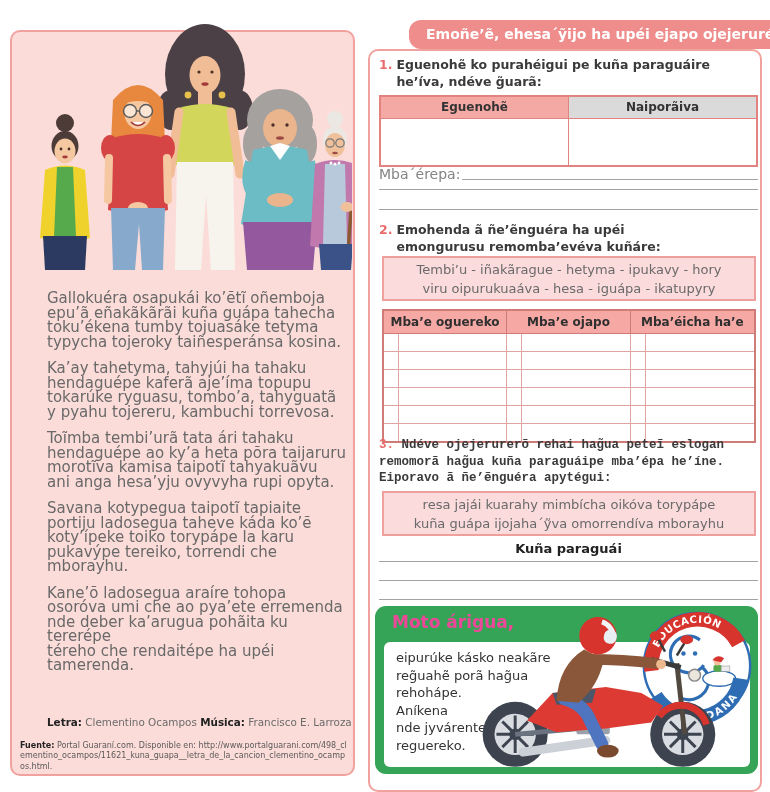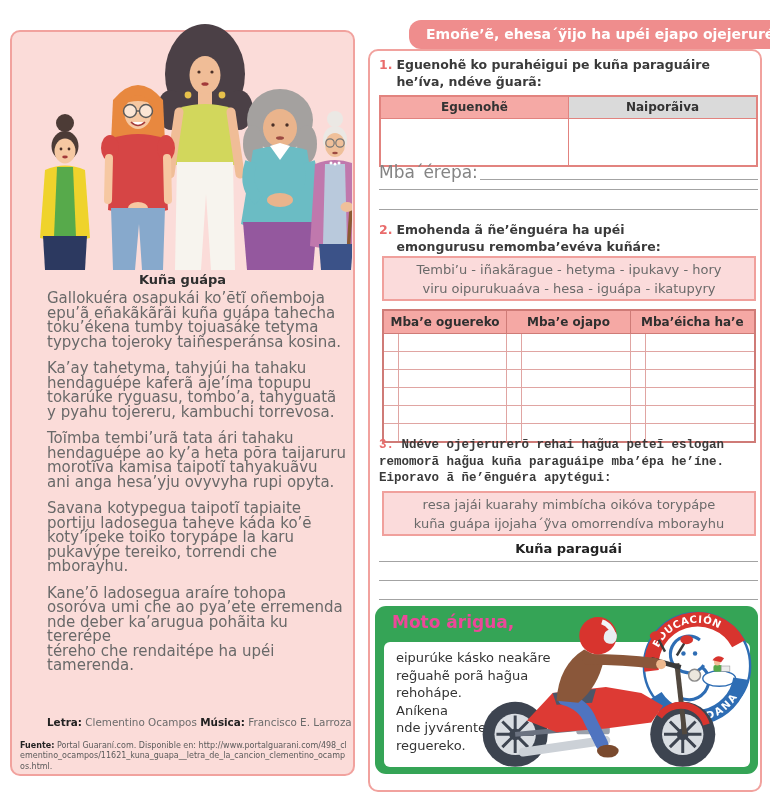--- a/index.html
+++ b/index.html
@@ -36,21 +36,21 @@
     border:2px solid #e2837f;box-sizing:border-box;}
   .q1-head{display:flex;height:21px;border-bottom:1.5px solid #e2837f;}
   .q1-head .hcell{flex:1;text-align:center;font-size:12px;font-weight:bold;color:#333;
     line-height:21px;}
   .q1-head .good{background:#f5a9a5;border-right:1.5px solid #e2837f;}
   .q1-head .bad{background:#dadada;}
   .q1-body{display:flex;height:47px;}
   .q1-body .bcell{flex:1;}
   .q1-body .bcell:first-child{border-right:1.5px solid #e2837f;}
   .why-row{position:absolute;left:379px;top:166px;width:379px;display:flex;align-items:flex-end;
-    font-size:17px;color:#848484;height:16px;}
+    font-size:14px;color:#848484;height:16px;}
   .why-line{flex:1;border-bottom:1px solid #a3a3a3;margin-bottom:2px;margin-left:2px;}
   .wline{position:absolute;border-bottom:1px solid #a3a3a3;height:0;}
   
   .wordbox{position:absolute;left:382px;width:374px;height:45px;background:#fbdbdb;
     border:2px solid #f0a09c;box-sizing:border-box;text-align:center;font-size:13px;
     color:#6a6a6a;line-height:19px;padding-top:2px;}
   
   .q2-table{position:absolute;left:382px;top:309px;width:374px;border-collapse:collapse;border-radius:8px;}
   .q2-table th{background:#f5a8a4;border:1.5px solid #cf7b77;font-size:12px;color:#2f2f2f;
     height:20px;font-weight:bold;}
@@ -153,21 +153,20 @@
       <path d="M312,152 L332,152 L334,232 L310,232 Z" fill="#b9c9dc"></path>
       <circle cx="318" cy="151" r="1.5" fill="#fff"></circle>
         <circle cx="322" cy="152" r="1.5" fill="#fff"></circle>
         <circle cx="326" cy="151" r="1.5" fill="#fff"></circle>
       <path d="M338,196 L334,258" stroke="#8a5a32" stroke-width="3.5"></path>
       <ellipse cx="334" cy="195" rx="6.5" ry="5" fill="#efc09a"></ellipse>
       <path d="M306,232 L340,232 L338,258 L308,258 Z" fill="#3b5288"></path>
     </g>
   </svg>
 
-  <div class="song-title">Kuña guápa</div>
   <div class="lyrics">
       <p class="stanza">Gallokuéra osapukái ko’ẽtĩ oñemboja<br>epu’ã eñakãkãrãi kuña guápa tahecha<br>toku’ékena tumby tojuasáke tetyma<br>typycha tojeroky taiñesperánsa kosina.</p>
       <p class="stanza">Ka’ay tahetyma, tahyjúi ha tahaku<br>hendaguépe kaferã aje’íma topupu<br>tokarúke ryguasu, tombo’a, tahyguatã<br>y pyahu tojereru, kambuchi torrevosa.</p>
       <p class="stanza">Toĩmba tembi’urã tata ári tahaku<br>hendaguépe ao ky’a heta põra taijaruru<br>morotĩva kamisa taipotĩ tahyakuãvu<br>ani anga hesa’yju ovyvyha rupi opyta.</p>
       <p class="stanza">Savana kotypegua taipotĩ tapiaite<br>portiju ladosegua taheve káda ko’ẽ<br>koty’ípeke toiko torypápe la karu<br>pukavýpe tereiko, torrendi che mborayhu.</p>
       <p class="stanza">Kane’õ ladosegua araíre tohopa<br>osoróva umi che ao pya’ete erremenda<br>nde deber ka’arugua pohãita ku tererépe<br>téreho che rendaitépe ha upéi tamerenda.</p>
     </div>
 
   <div class="credits"><b>Letra:</b><span> Clementino Ocampos  </span><b>Música:</b><span> Francisco E. Larroza</span></div>
 

